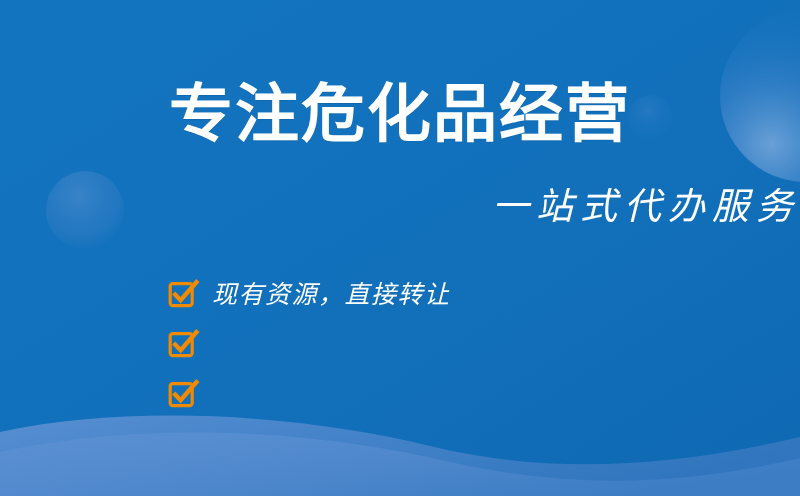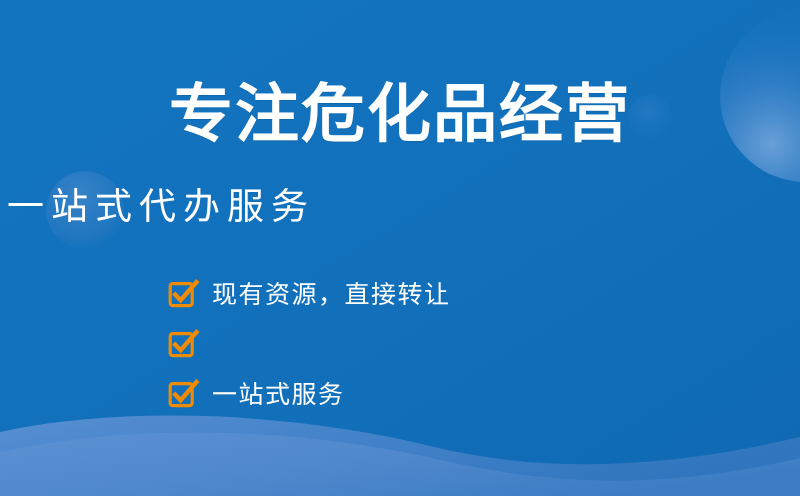--- a/index.html
+++ b/index.html
@@ -50,29 +50,30 @@
     color: #ffffff;
     white-space: nowrap;
     text-shadow: 0 1px 0 rgba(0,0,0,0.07);
   }
 
   .subheadline {
     position: absolute;
     left: 0;
     right: 0;
     top: 184px;
-    text-align: left;
+    text-align: right;
     font-family: "Liberation Sans", "DejaVu Sans", sans-serif;
     font-weight: 400;
     font-size: 37px;
     line-height: 46px;
     letter-spacing: 7px;
     text-indent: 7px;
     color: #ffffff;
     white-space: nowrap;
+    font-style: italic;
   }
 
   .bullets {
     position: absolute;
     left: 168px;
     top: 272px;
     width: 430px;
   }
 
   .bullet-row {
@@ -97,20 +98,21 @@
   }
 
   .bullet-label {
     margin-left: 14px;
     font-family: "Liberation Sans", "DejaVu Sans", sans-serif;
     font-size: 25px;
     line-height: 30px;
     letter-spacing: 1.5px;
     color: #ffffff;
     white-space: nowrap;
+    font-style: italic;
   }
 </style>
 </head>
 <body>
 
 <div class="banner">
 
   <svg class="bg-layer" viewBox="0 0 800 496" preserveAspectRatio="none">
     <defs>
       <linearGradient id="bgGrad" x1="0" y1="0" x2="1" y2="1">
@@ -188,18 +190,17 @@
         </span>
       </div>
 
       <div class="bullet-row">
         <span class="check-icon">
           <svg viewBox="0 0 30 30" aria-hidden="true">
             <rect x="2.2" y="4.6" width="22" height="22" rx="2.6" ry="2.6" fill="none" stroke="#f08a00" stroke-width="3.2"></rect>
             <path d="M7.2 15.6 L12.6 21.2 L28.4 3.2" fill="none" stroke="#f08a00" stroke-width="4.4" stroke-linecap="square" stroke-linejoin="miter"></path>
           </svg>
         </span>
-        <span class="bullet-label">一站式服务</span>
       </div>
 
     </div>
   </div>
 </div>
 
 </body></html>

